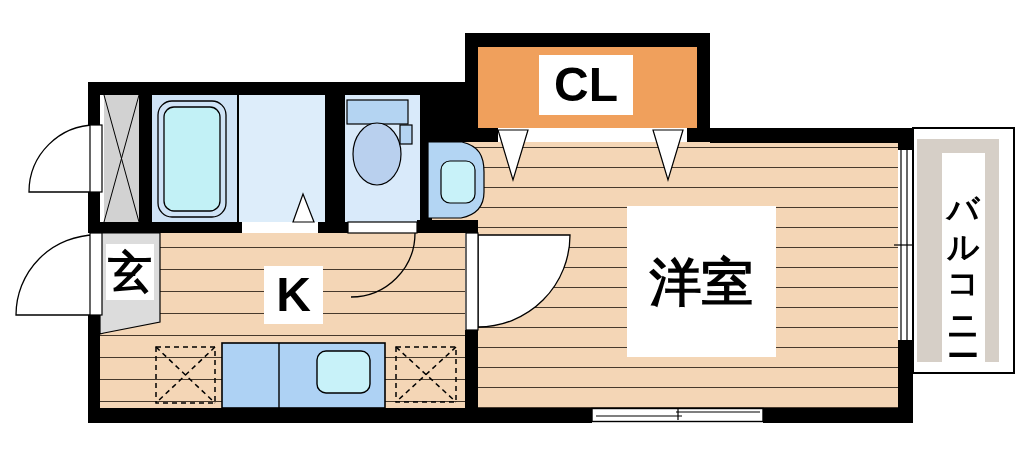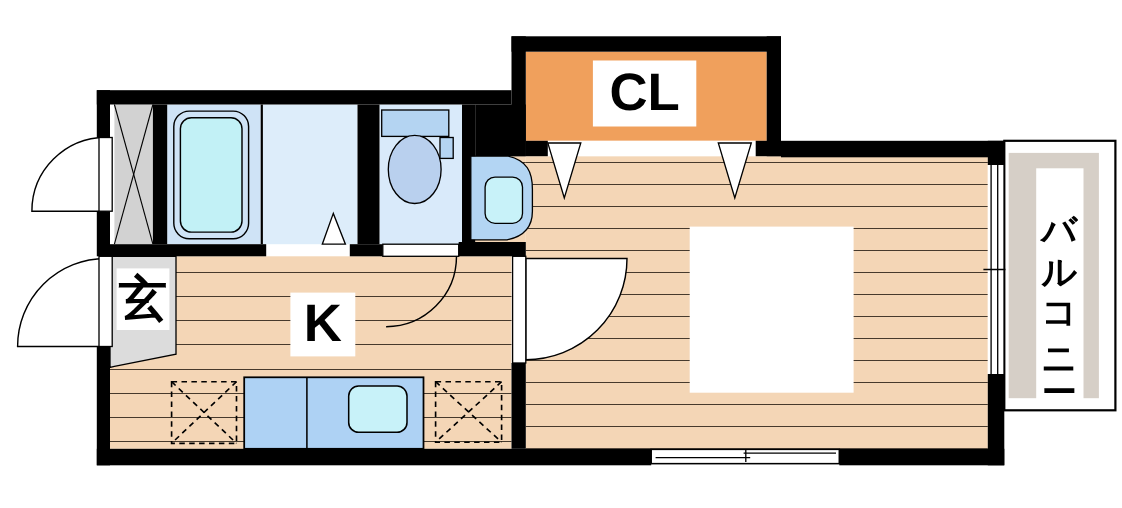--- a/index.html
+++ b/index.html
@@ -128,19 +128,20 @@
 
   <div class="label" style="left:106px;top:244px;width:48px;height:56px;font-size:44px;">
       <span>玄</span>
     </div>
 
   <div class="label" style="left:264px;top:266px;width:59px;height:58px;font-size:48px;">
       <span>K</span>
     </div>
 
   <div class="label" style="left:627px;top:206px;width:149px;height:151px;font-size:52px;flex-direction:column;justify-content:center;gap:8px;">
+    <span>洋室</span>
   </div>
 
   <div class="label label-v" style="left:942px;top:153px;width:43px;height:210px;font-size:32px;letter-spacing:5px;">
       <span>バルコニー</span>
     </div>
 
 </div>
 
 </body></html>

